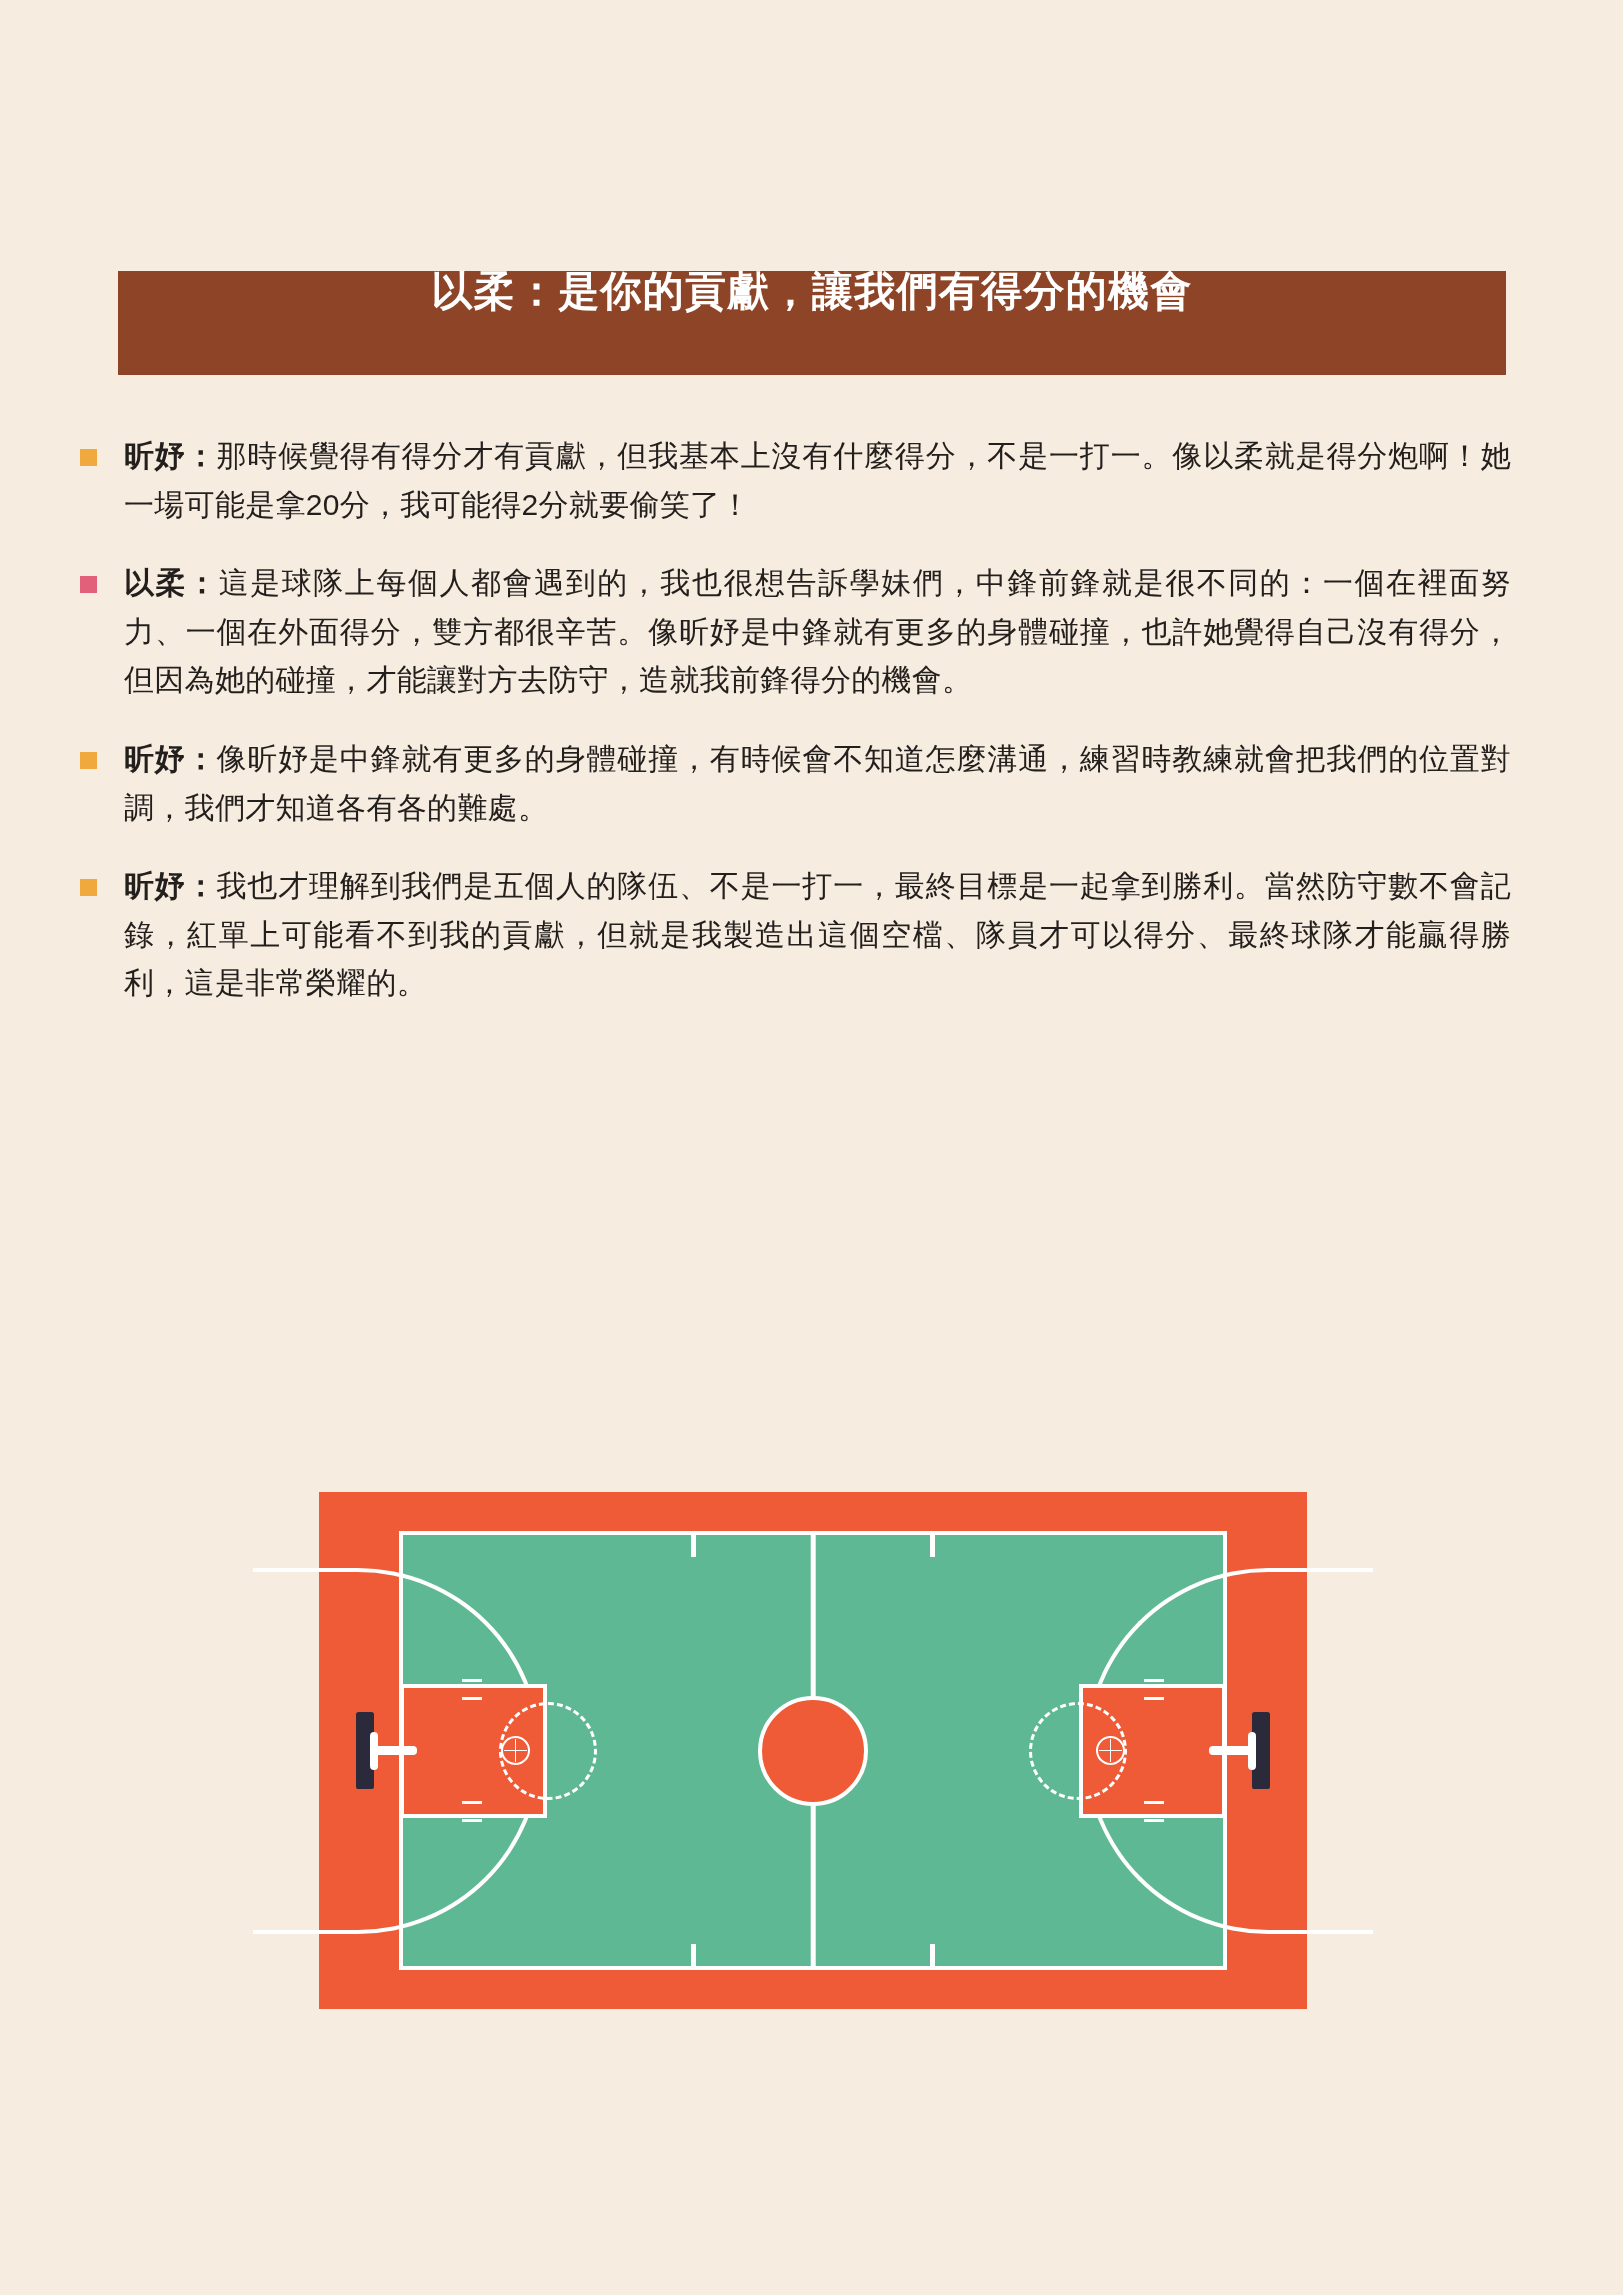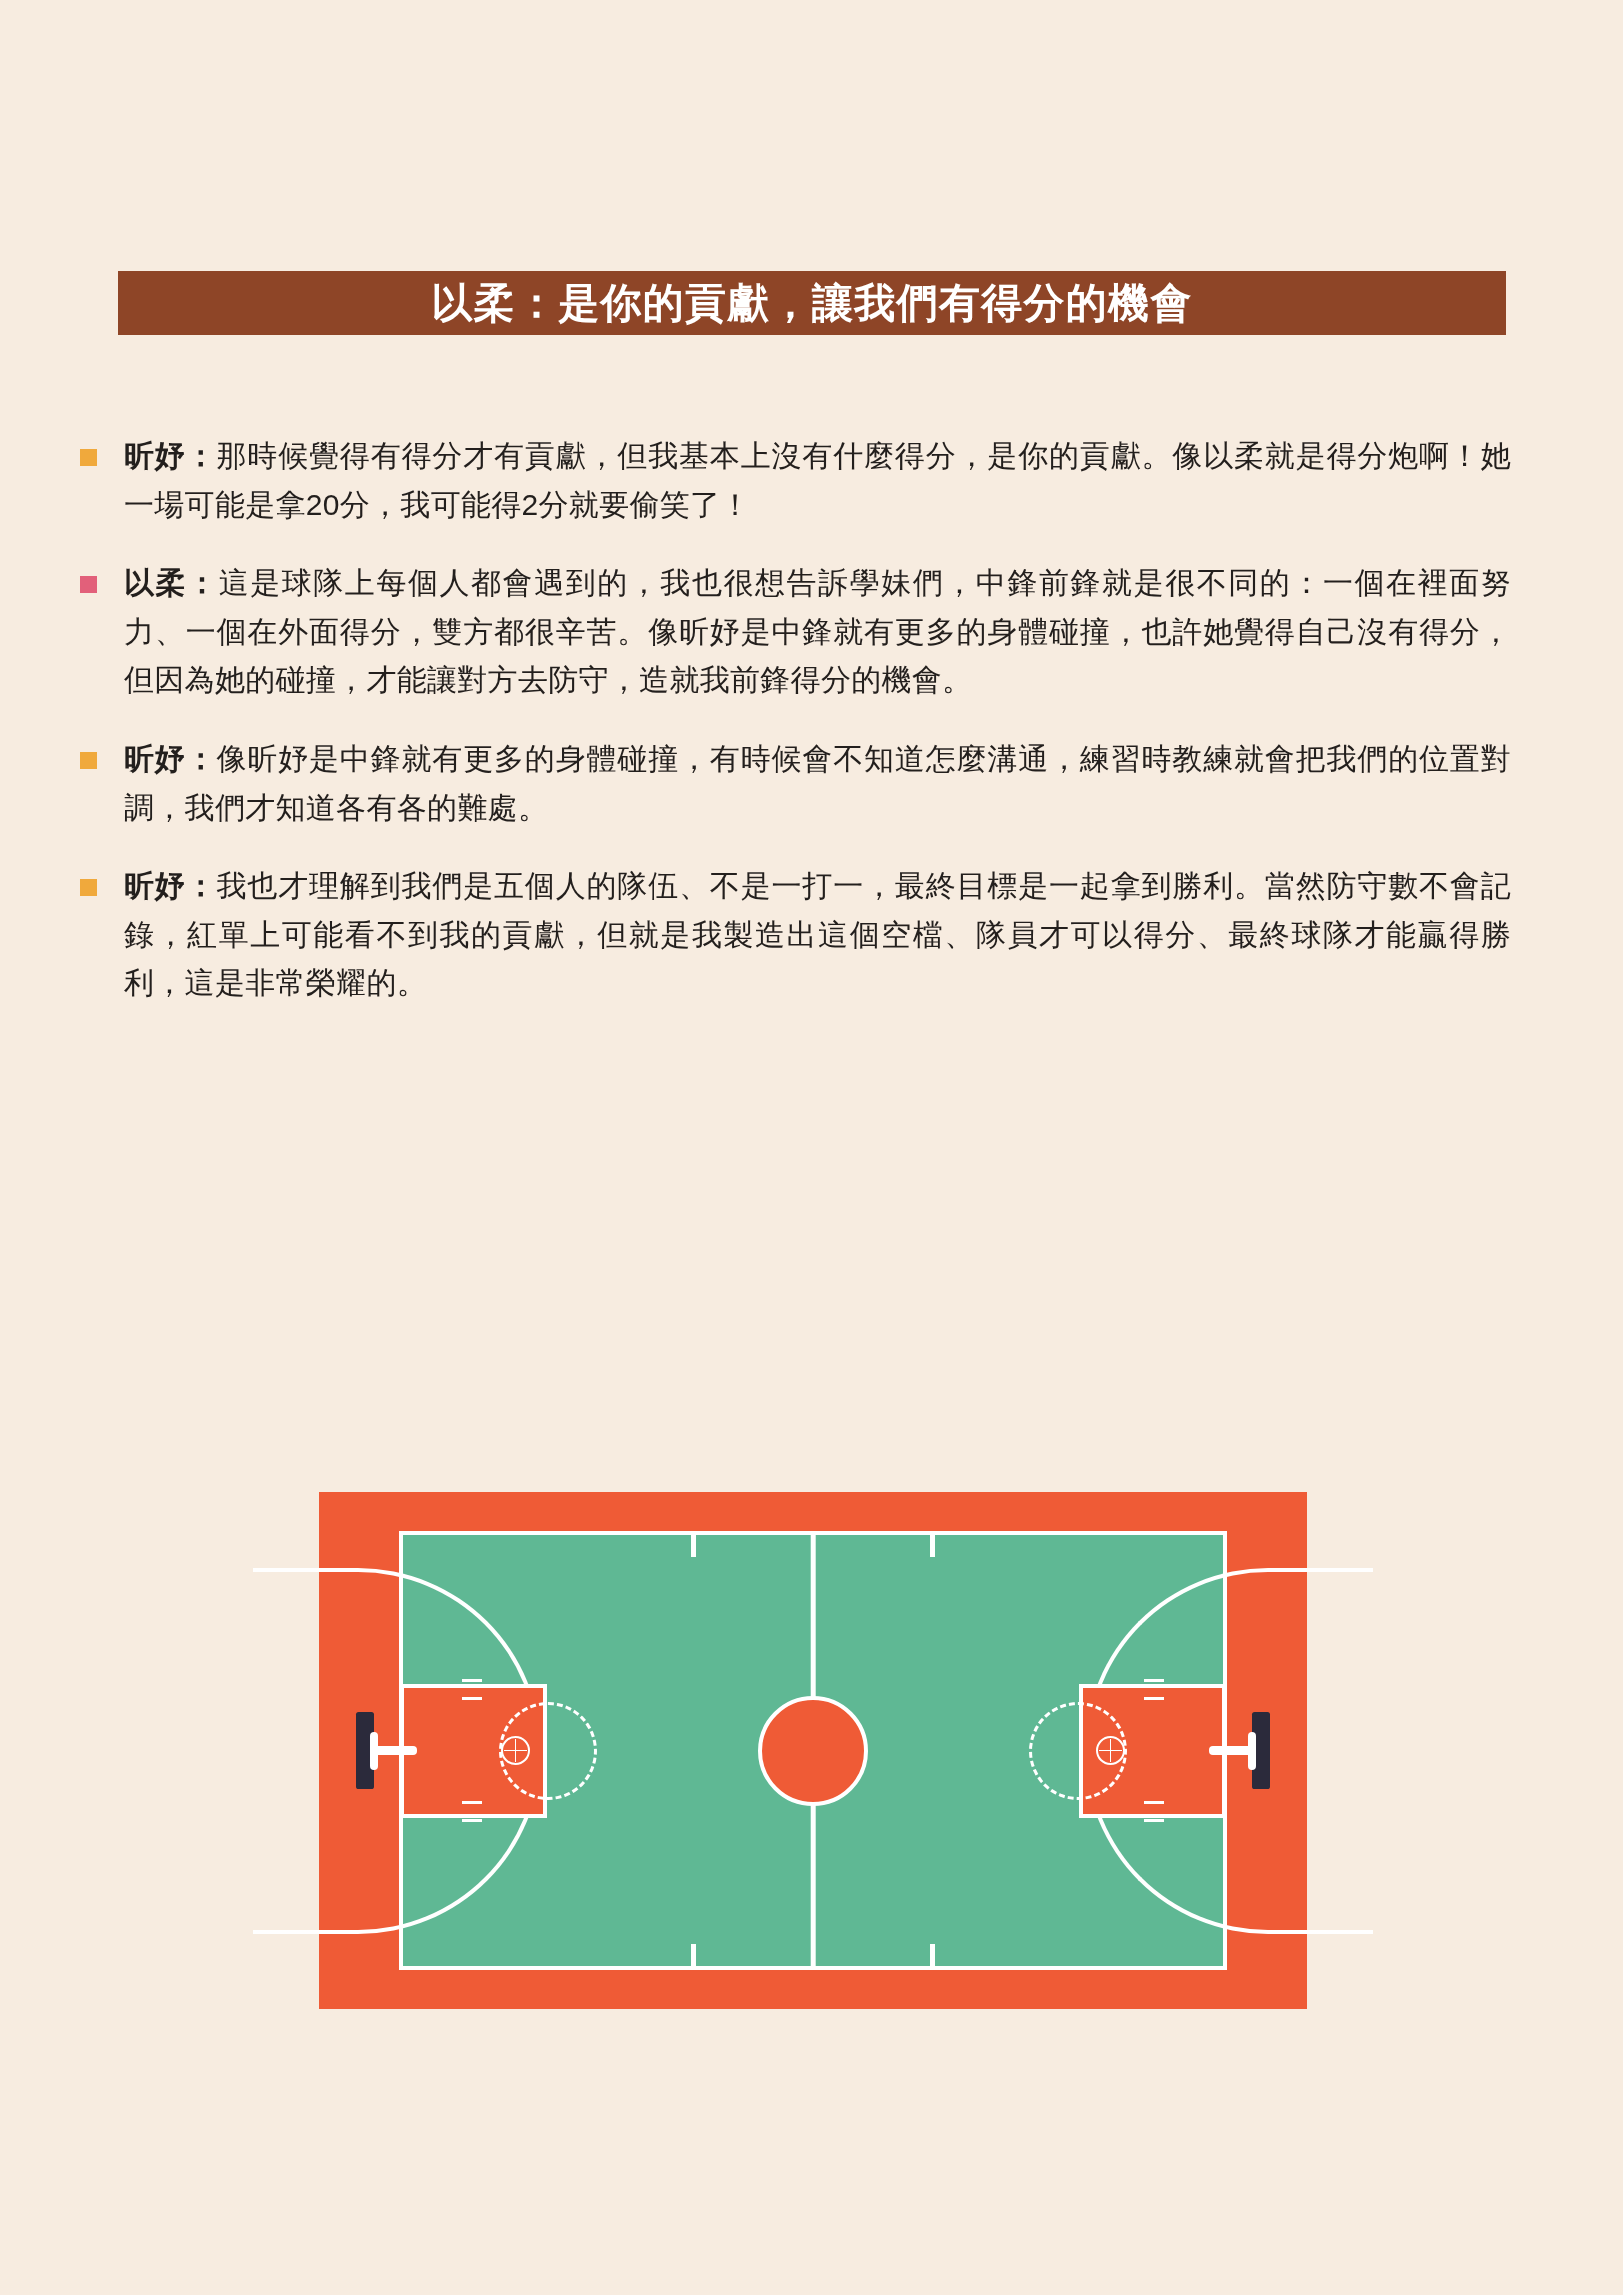--- a/index.html
+++ b/index.html
@@ -22,24 +22,24 @@
     padding: 0;
     overflow: hidden;
   }
 
   
   .title-banner {
     position: absolute;
     left: 118px;
     top: 271px;
     width: 1388px;
-    height: 64px;
+    height: 104px;
     background: #8e4527;
     display: flex;
-    align-items: center;
+    align-items: flex-start;
     justify-content: center;
   }
   .title-banner .title-text {
     color: #ffffff;
     font-size: 41px;
     font-weight: bold;
     letter-spacing: 1.3px;
     line-height: 1;
     white-space: nowrap;
   }
@@ -267,21 +267,21 @@
 <div class="page">
 
   <div class="title-banner">
     <span class="title-text">以柔：是你的貢獻，讓我們有得分的機會</span>
   </div>
 
   <div class="qa-list">
 
     <div class="qa-item">
       <span class="bullet orange" style="background: rgb(240, 169, 60);"></span>
-      <p class="qa-text"><span class="speaker">昕妤：</span><span>那時候覺得有得分才有貢獻，但我基本上沒有什麼得分，是你的貢獻。像以柔就是得分炮啊！她一場可能是拿20分，我可能得2分就要偷笑了！</span></p>
+      <p class="qa-text"><span class="speaker">昕妤：</span><span>那時候覺得有得分才有貢獻，但我基本上沒有什麼得分，不是一打一。像以柔就是得分炮啊！她一場可能是拿20分，我可能得2分就要偷笑了！</span></p>
     </div>
 
     <div class="qa-item">
       <span class="bullet pink" style="background: rgb(226, 96, 122);"></span>
       <p class="qa-text"><span class="speaker">以柔：</span><span>這是球隊上每個人都會遇到的，我也很想告訴學妹們，中鋒前鋒就是很不同的：一個在裡面努力、一個在外面得分，雙方都很辛苦。像昕妤是中鋒就有更多的身體碰撞，也許她覺得自己沒有得分，但因為她的碰撞，才能讓對方去防守，造就我前鋒得分的機會。</span></p>
     </div>
 
     <div class="qa-item">
       <span class="bullet orange" style="background: rgb(240, 169, 60);"></span>
       <p class="qa-text"><span class="speaker">昕妤：</span><span>像昕妤是中鋒就有更多的身體碰撞，有時候會不知道怎麼溝通，練習時教練就會把我們的位置對調，我們才知道各有各的難處。</span></p>

